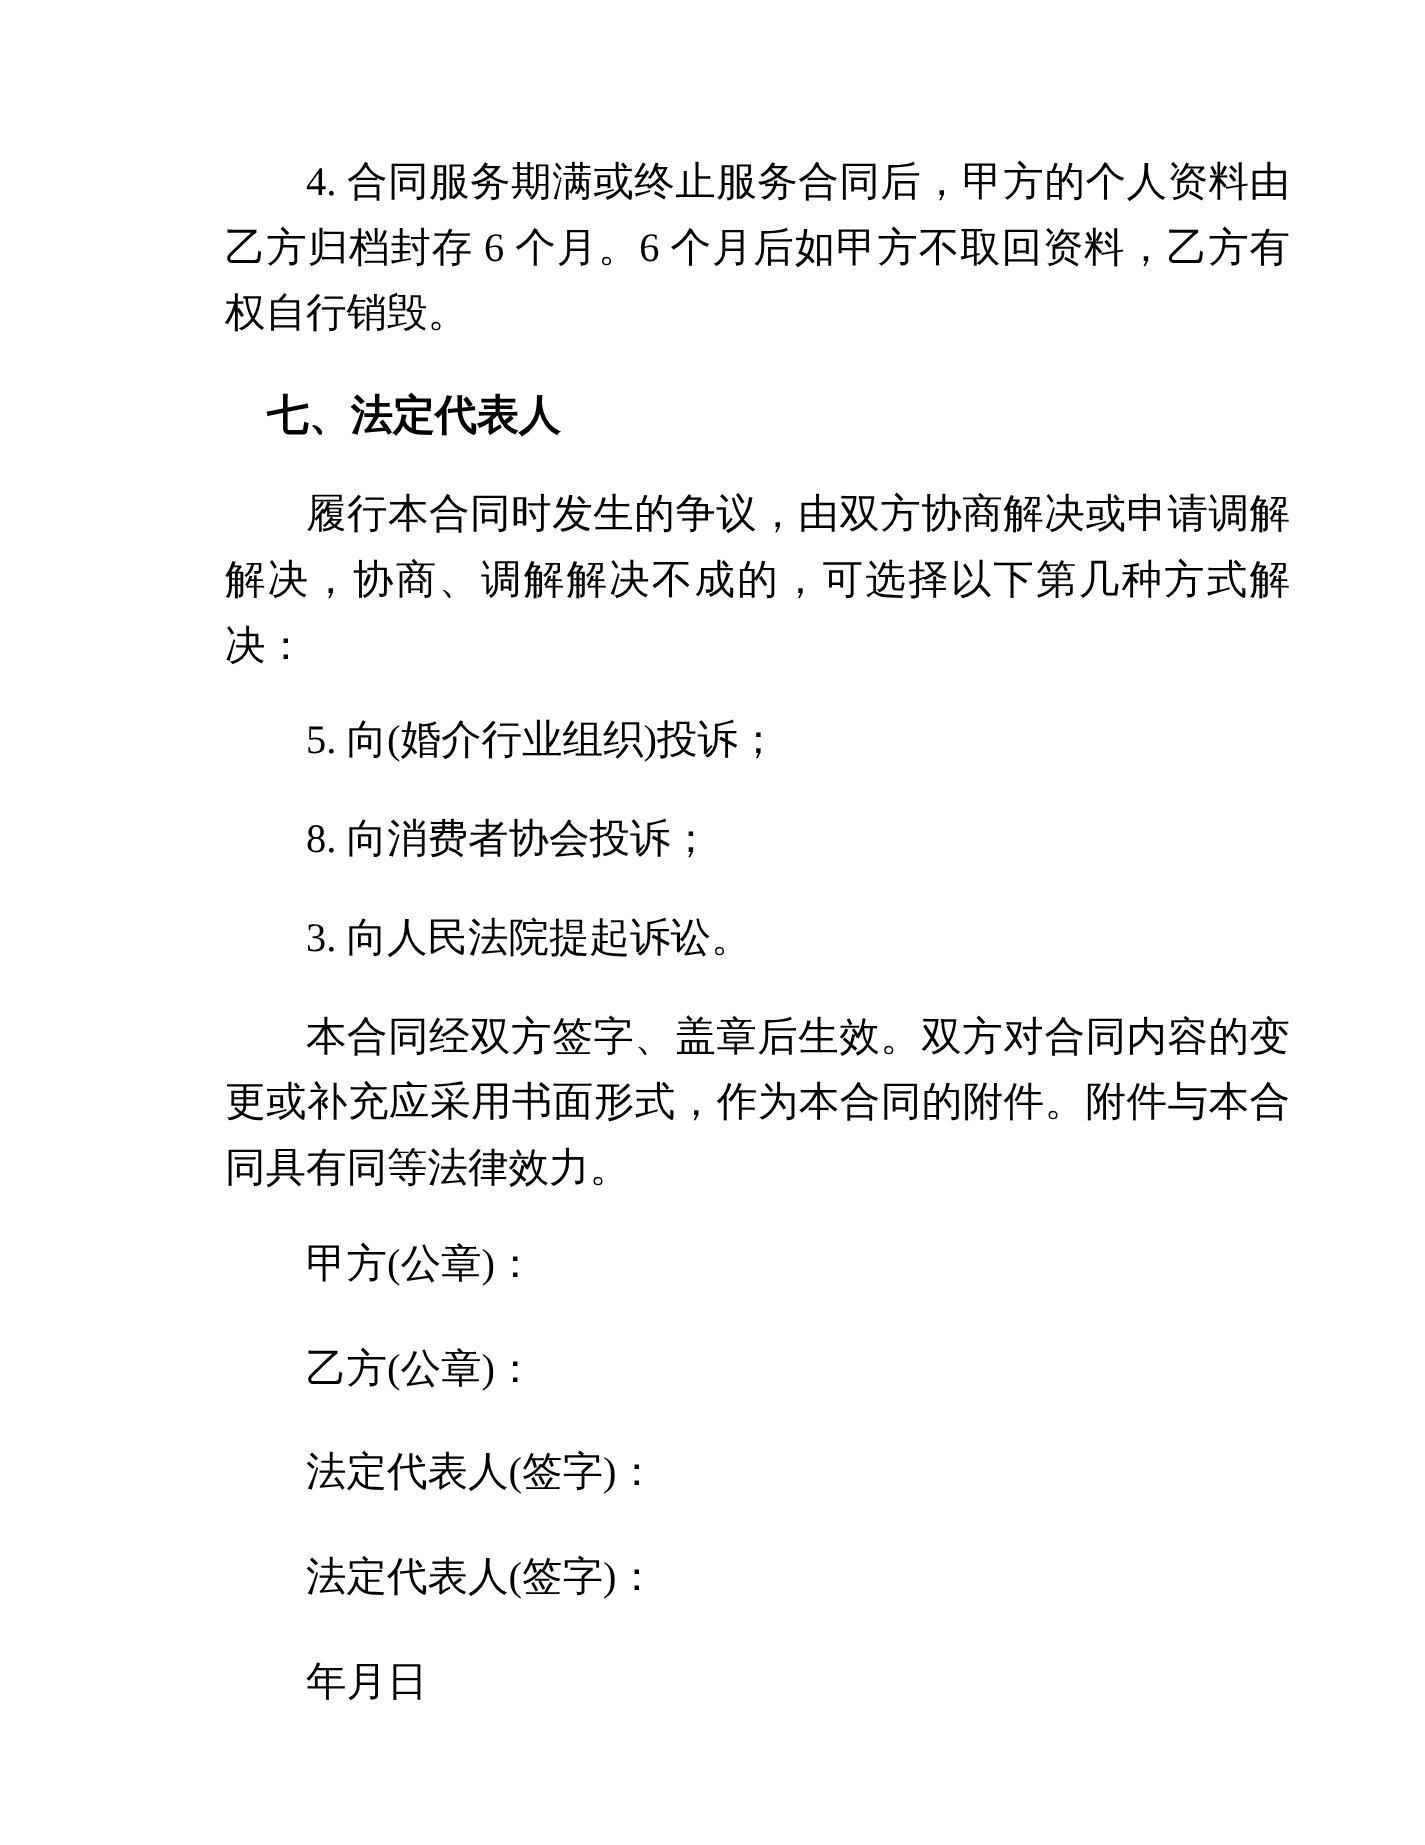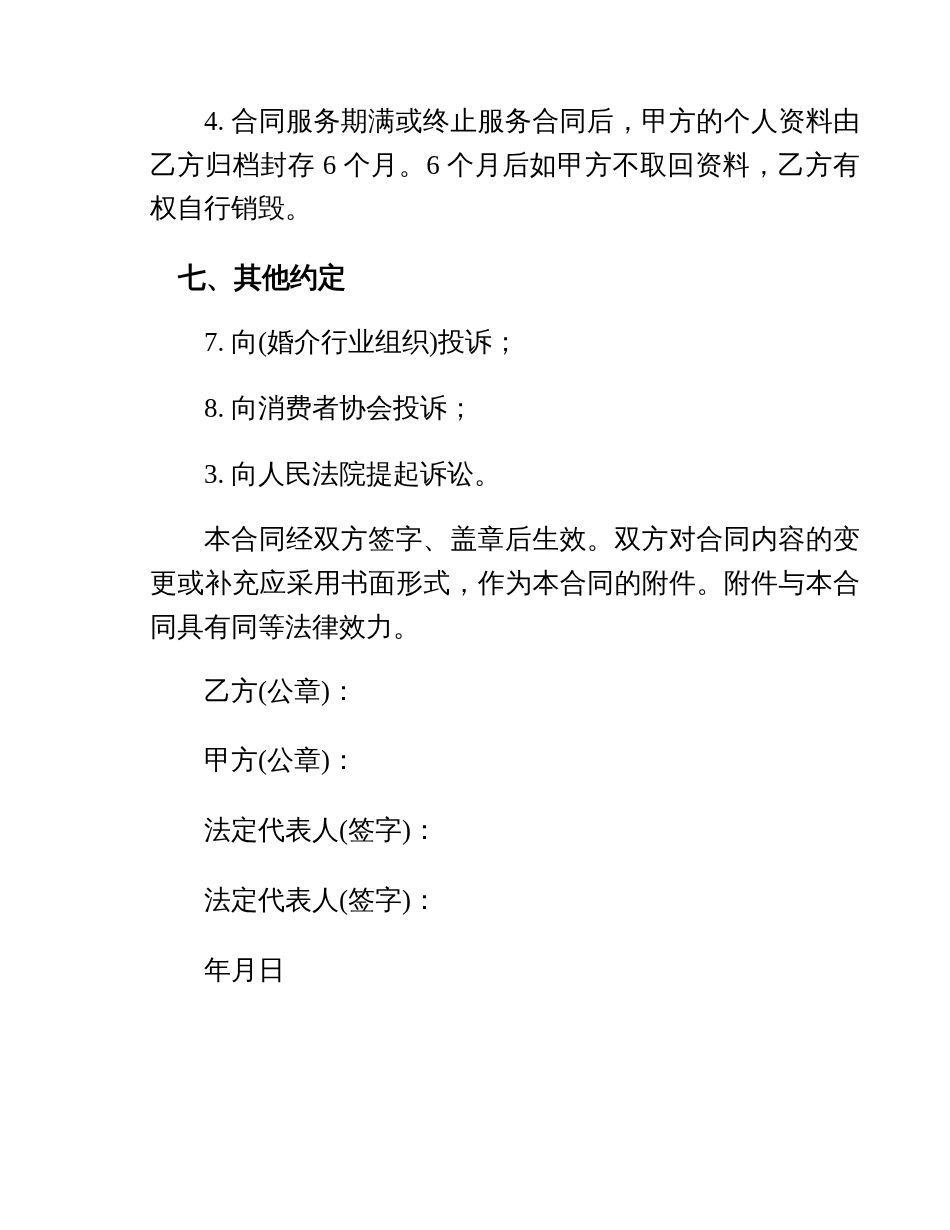--- a/index.html
+++ b/index.html
@@ -45,24 +45,25 @@
     margin: 0 0 26px 0;
     text-indent: 2em;
   }
 </style>
 </head>
 <body>
 
 <div class="page">
   <div class="doc-body" id="doc-body">
       <p class="para">4. 合同服务期满或终止服务合同后，甲方的个人资料由乙方归档封存 6 个月。6 个月后如甲方不取回资料，乙方有权自行销毁。</p>
-      <h2 class="heading">七、其他约定</h2>
-      <p class="item">7. 向(婚介行业组织)投诉；</p>
+      <h2 class="heading">七、法定代表人</h2>
+      <p class="para">履行本合同时发生的争议，由双方协商解决或申请调解解决，协商、调解解决不成的，可选择以下第几种方式解决：</p>
+      <p class="item">5. 向(婚介行业组织)投诉；</p>
       <p class="item">8. 向消费者协会投诉；</p>
       <p class="item">3. 向人民法院提起诉讼。</p>
       <p class="para">本合同经双方签字、盖章后生效。双方对合同内容的变更或补充应采用书面形式，作为本合同的附件。附件与本合同具有同等法律效力。</p>
+      <p class="signature">甲方(公章)：</p>
       <p class="signature">乙方(公章)：</p>
-      <p class="signature">甲方(公章)：</p>
       <p class="signature">法定代表人(签字)：</p>
       <p class="signature">法定代表人(签字)：</p>
       <p class="signature">年月日</p>
     </div>
 </div>
 
 </body></html>

